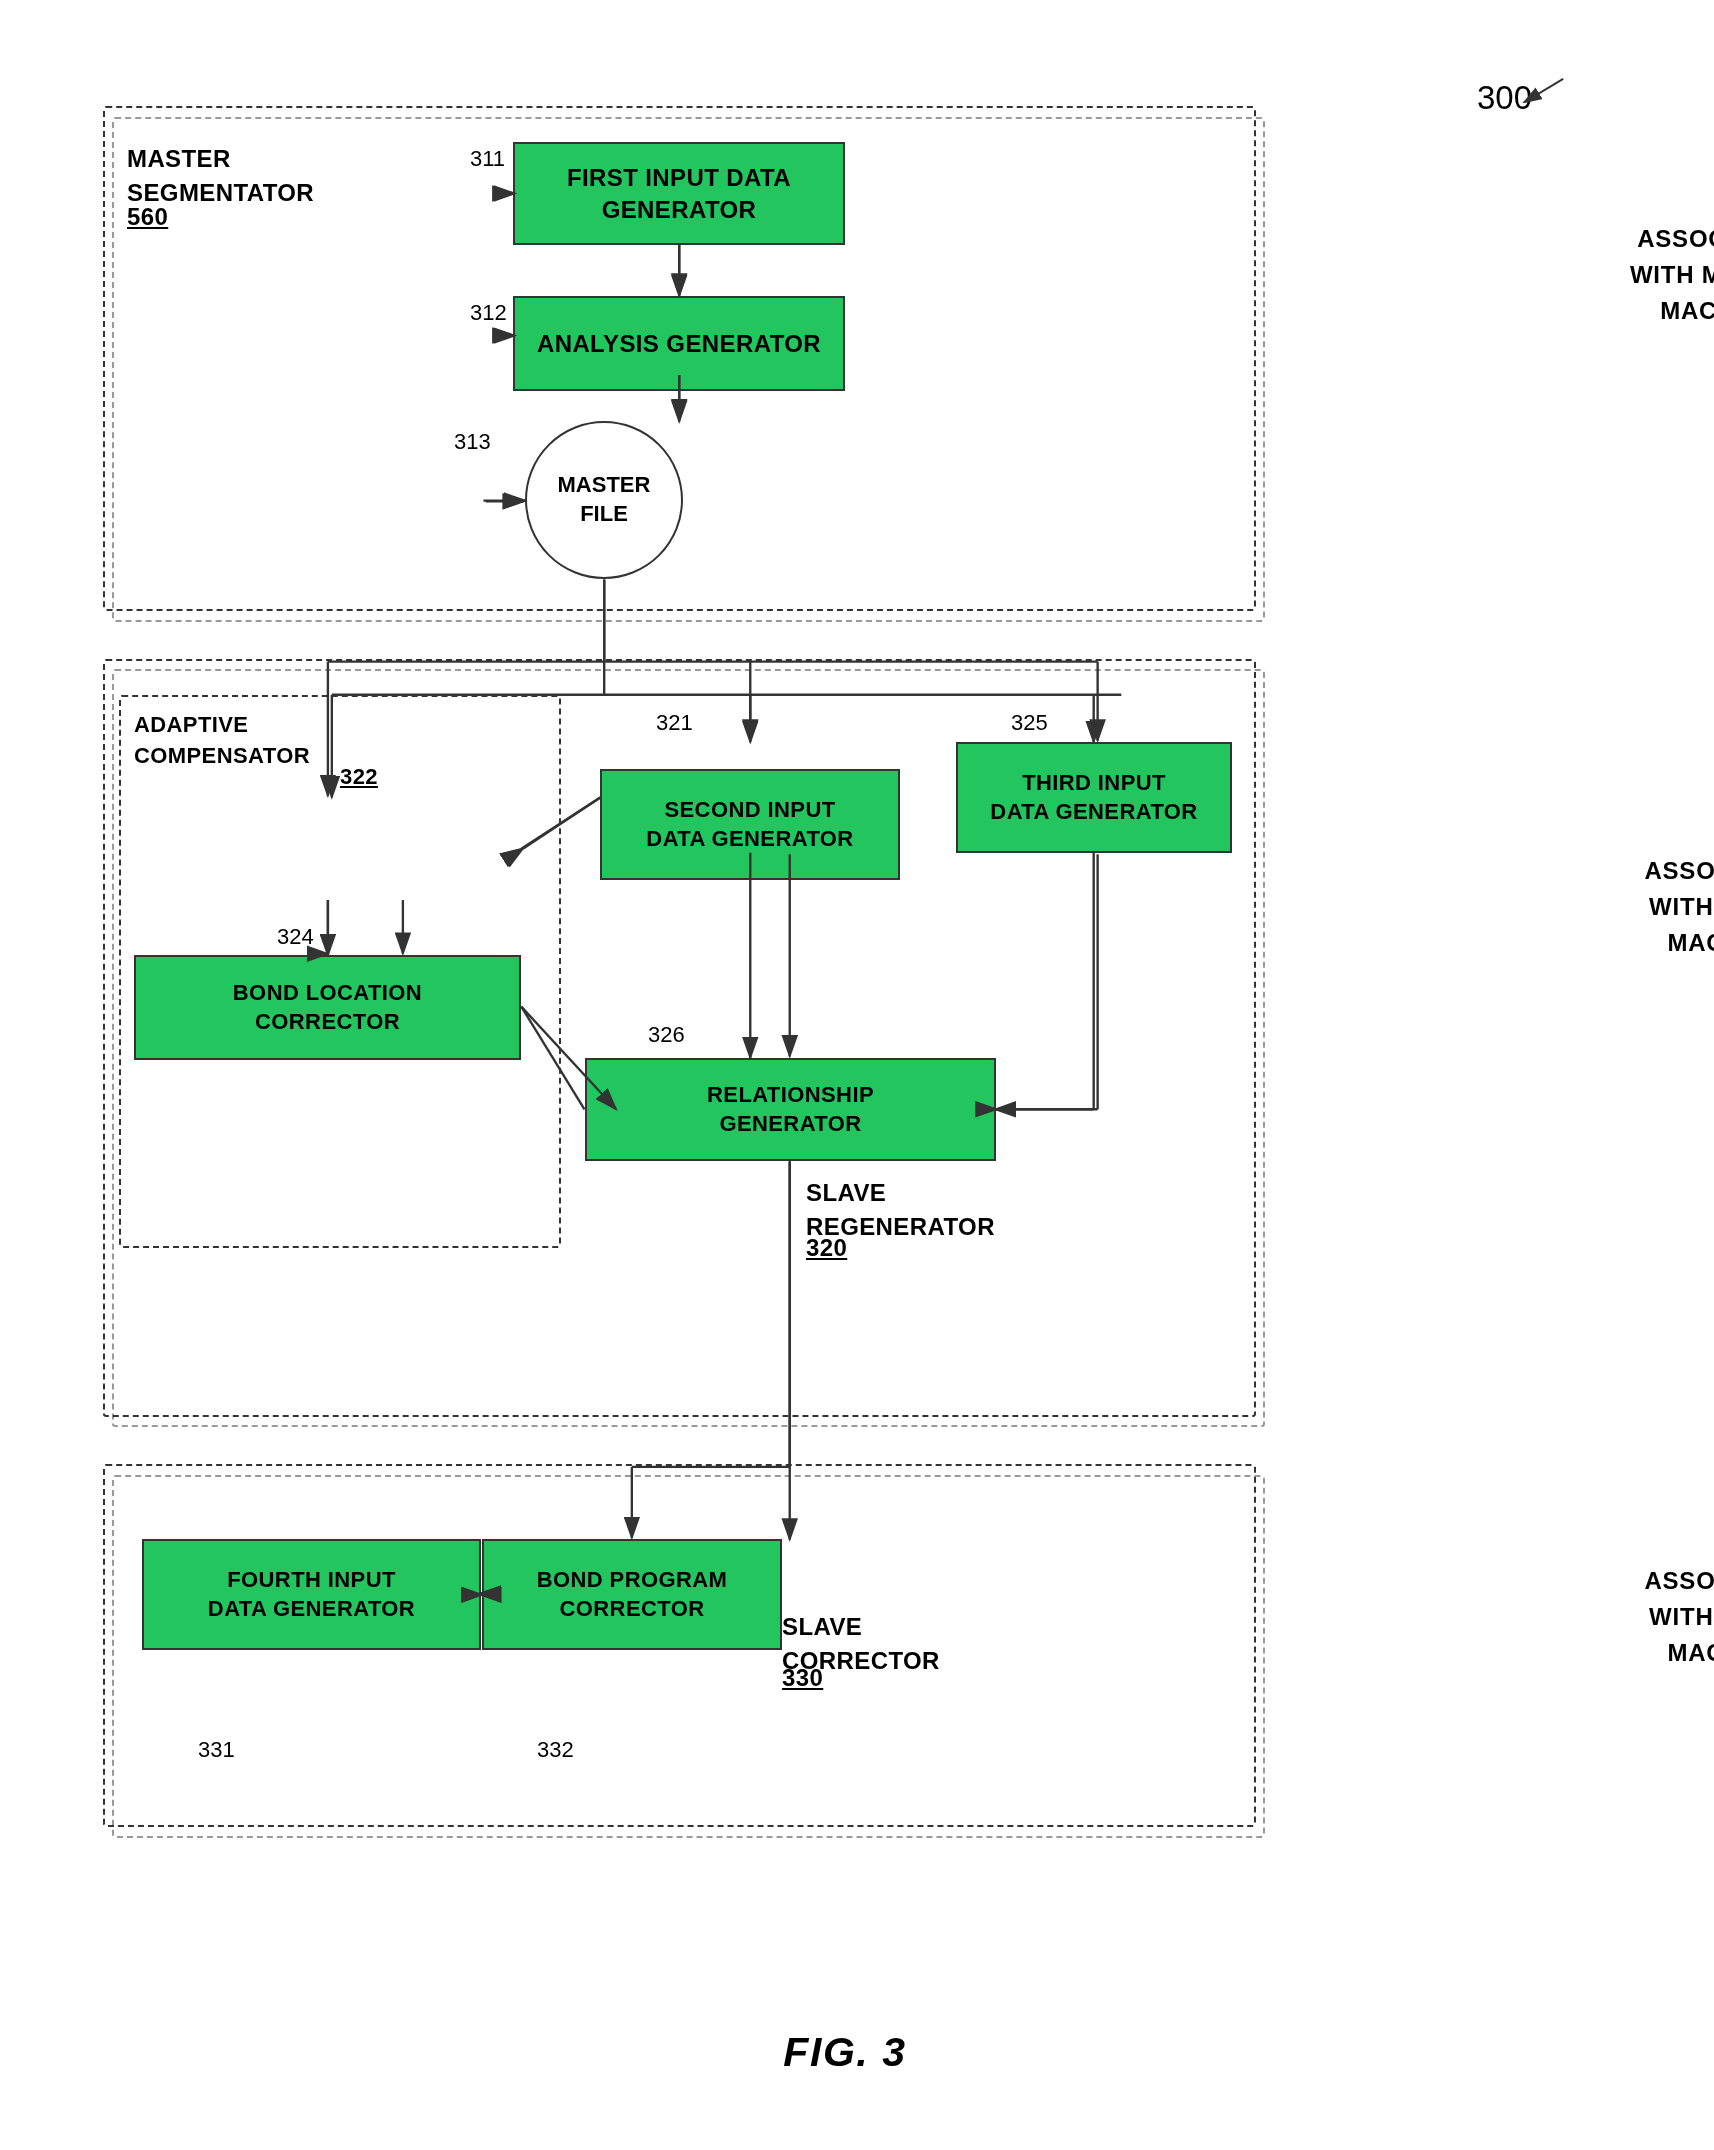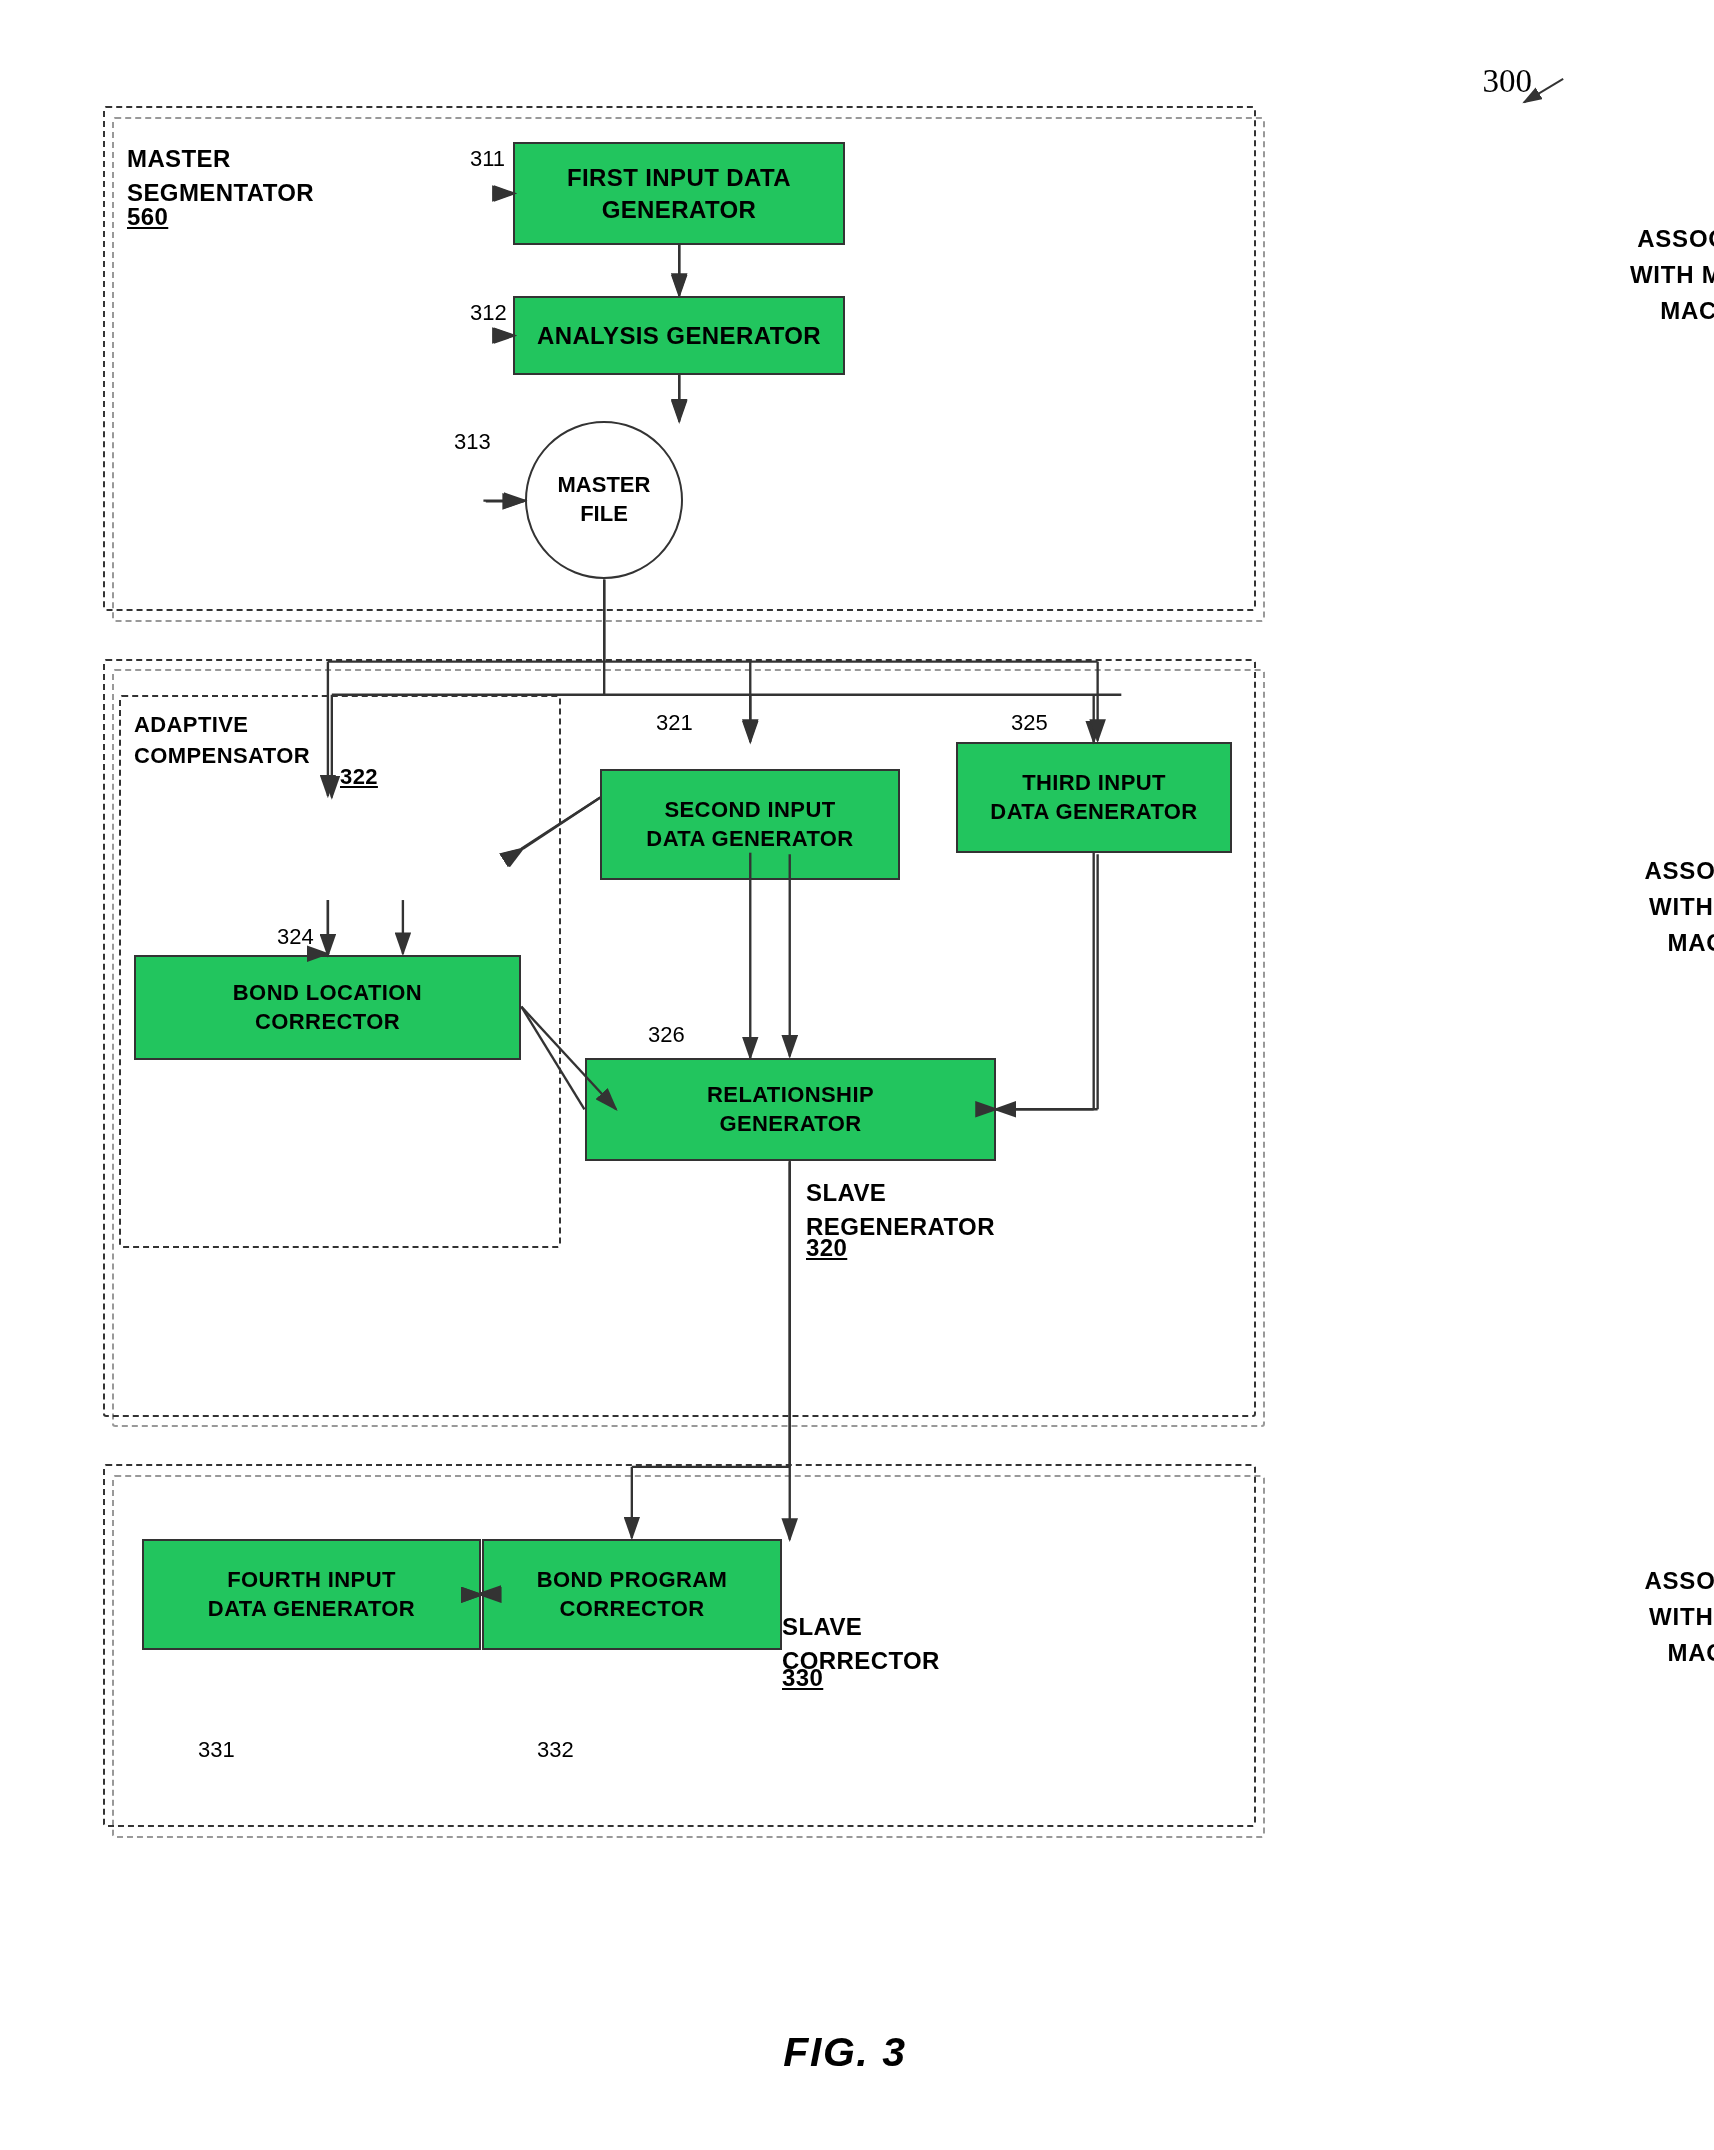--- a/index.html
+++ b/index.html
@@ -131,21 +131,21 @@
       position: absolute;
       border: 2.4px dashed #333;
       border-radius: 3.2px;
     }
   </style>
 </head>
 <body>
 
 <div class="diagram-container">
 
-  <div class="diagram-number" style="position:absolute; top:0; right:63px; font-size:33px;font-family:Liberation Serif, serif;">300</div>
+  <div class="diagram-number" style="position:absolute; top:16px; right:63px; font-size:33px;">300</div>
 
   <svg style="position:absolute; top:8px; right:0; width:95px; height:47px; overflow:visible;" viewBox="0 0 120 60" width="95" height="47">
     <defs>
       <marker id="arr0" markerWidth="10" markerHeight="7" refX="9" refY="3.5" orient="auto">
         <polygon points="0 0, 10 3.5, 0 7" fill="#333"></polygon>
       </marker>
     </defs>
     <line x1="80" y1="10" x2="30" y2="40" stroke="#333" stroke-width="2.5" marker-end="url(#arr0)"></line>
   </svg>
 
@@ -158,21 +158,21 @@
   <div class="area-label underlined" style="top:138px; left:32px; font-size:24px;">560</div>
 
   <div class="ref-label" style="top:83px; left:375px;">311</div>
 
   <div class="solid-box" style="top:79px; left:418px; width:332px; height:103px; font-size:24px;">
     <span>FIRST INPUT DATA<br>GENERATOR</span>
   </div>
 
   <div class="ref-label" style="top:237px; left:375px;">312</div>
 
-  <div class="solid-box" style="top:233px; left:418px; width:332px; height:79px; font-size:24px;">
+  <div class="solid-box" style="top:233px; left:418px; width:332px; height:95px; font-size:24px;">
     <span>ANALYSIS GENERATOR</span>
   </div>
 
   <div class="ref-label" style="top:366px; left:359px;">313</div>
 
   <div class="circle-box" style="top:358px; left:430px; width:158px; height:158px; font-size:22px;">
     <span>MASTER<br>FILE</span>
   </div>
 
   <div class="side-label" style="top:158px; right:-213px; font-size:24px; line-height:1.5;">ASSOCIATED<br>WITH MASTER<br>MACHINE</div>

